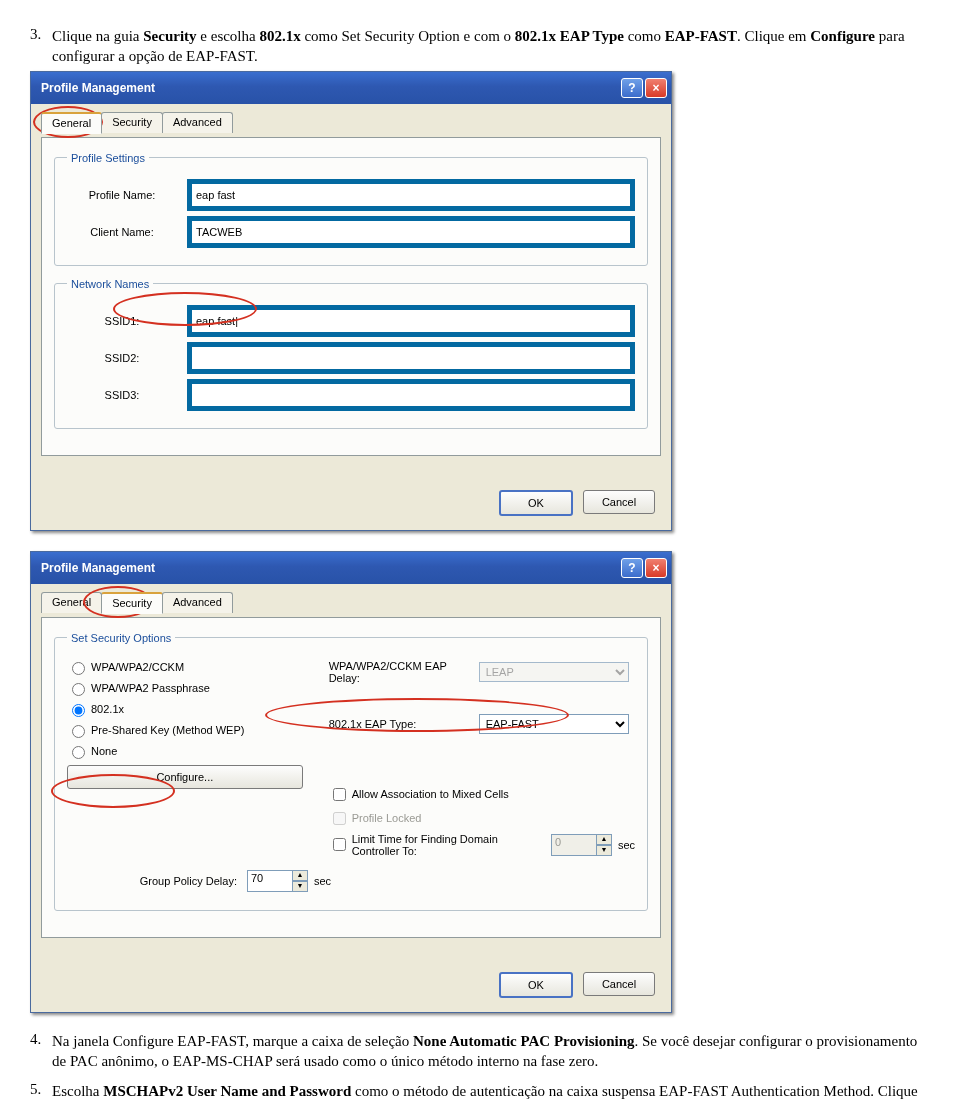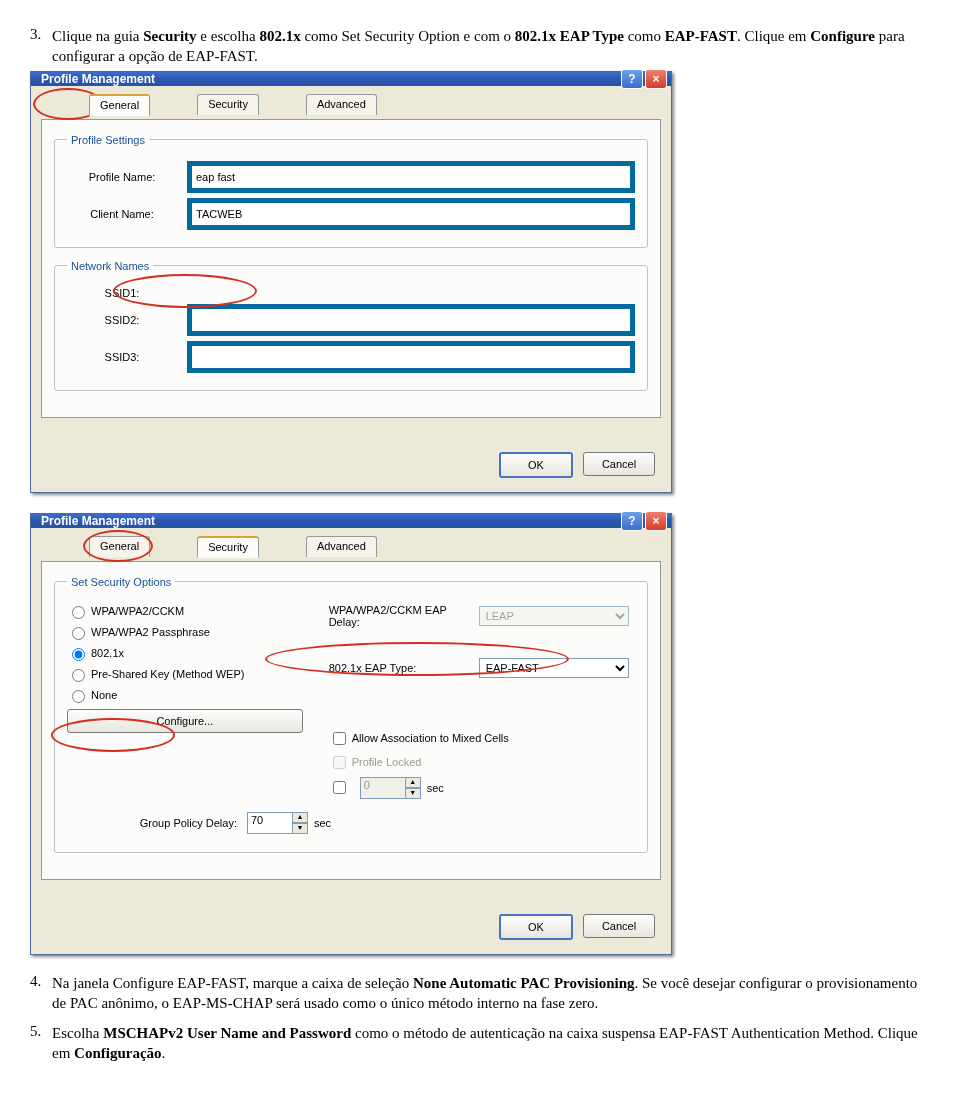--- a/index.html
+++ b/index.html
@@ -4,32 +4,32 @@
 <style>
   html,body{margin:0;padding:0;background:#fff;font-family:"Times New Roman",serif;color:#000;}
   body{width:960px;}
   .doc{padding:20px 30px 40px 30px;}
   .step{display:flex;align-items:flex-start;margin:6px 0 4px 0;}
   .step-num{min-width:22px;font-size:15px;}
   .step-text{font-size:15px;line-height:1.35;}
   .step-text b{font-weight:bold;}
   .win{margin:0px 0 18px 0;font-family:Tahoma,Arial,sans-serif;font-size:11px;color:#000;
        border:1px solid #4a6a9e;box-shadow:2px 2px 3px #888;}
-  .titlebar{height:14px;background:linear-gradient(to bottom,#3a6ecf 0%,#2e58b1 45%,#2852a8 100%);
+  .titlebar{height:32px;background:linear-gradient(to bottom,#3a6ecf 0%,#2e58b1 45%,#2852a8 100%);
             display:flex;align-items:center;justify-content:space-between;color:#fff;font-weight:bold;
             padding:0 4px;}
   .titlebar .tbl{padding-left:6px;font-size:12px;}
   .tbtns{display:flex;gap:2px;}
   .wbtn{width:20px;height:18px;border:1px solid #fff;border-radius:3px;display:flex;align-items:center;justify-content:center;font-size:12px;}
   .wbtn.help{background:linear-gradient(#6fa0e8,#3c6ccc);color:#fff;}
   .wbtn.close{background:linear-gradient(#f08070,#d83a28);color:#fff;}
   .body{background:#ece9d8;padding:8px 10px 12px 10px;}
   .tabs{display:flex;margin-bottom:4px;}
   .tab{padding:3px 10px 4px 10px;border:1px solid #919b9c;border-bottom:none;background:#f5f3ea;
-       font-size:11px;margin-right:-1px;border-radius:3px 3px 0 0;position:relative;margin-left:48px;}
+       font-size:11px;margin-right:-1px;border-radius:3px 3px 0 0;position:relative;}
   .tab.active{background:#fcfcfa;z-index:2;border-bottom:1px solid #fcfcfa;margin-bottom:-1px;border-top:2px solid #d9a23c;}
   .tabpanel{border:1px solid #919b9c;background:#fcfcfa;padding:8px 10px 14px 10px;}
   fieldset.group{border:1px solid #b8c4cc;border-radius:3px;margin:6px 2px 12px 2px;padding:10px 12px 12px 12px;}
   fieldset.group legend{color:#1b4e9b;font-size:11px;padding:0 4px;}
   .row{display:flex;align-items:center;margin:5px 0;}
   .row label.fld{width:110px;text-align:center;padding-right:10px;font-size:11px;}
   .txt{flex:1;height:18px;border:5px solid #0369a1;background:#fff;padding:2px 4px;font-family:Tahoma,Arial,sans-serif;font-size:11px;}
   .sel{width:150px;height:20px;border:1px solid #7f9db9;background:#f3f3f0;font-size:11px;padding:1px 2px;}
   .sel.enabled{background:#fff;}
   .btnrow{display:flex;justify-content:flex-end;gap:10px;padding:10px 6px 2px 0;margin-top:24px;}
@@ -94,20 +94,21 @@
           </div>
           <div class="row">
             <label class="fld">Client Name:</label>
             <input class="txt" value="TACWEB" style="">
           </div>
         </fieldset>
         <fieldset class="group relpos">
           <legend>Network Names</legend>
           <div class="row">
             <label class="fld">SSID1:</label>
+            <input class="txt" value="eap fast|" style="">
           </div>
           <div class="row">
             <label class="fld">SSID2:</label>
             <input class="txt" value="" style="">
           </div>
           <div class="row">
             <label class="fld">SSID3:</label>
             <input class="txt" value="" style="">
           </div>
           <div class="oval" style="left:58px;top:2px;width:140px;height:30px;"></div>
@@ -186,20 +187,21 @@
               <label class="check">
                   <input type="checkbox" style="">
                   <span>Allow Association to Mixed Cells</span>
                 </label>
               <label class="check disabled">
                   <input type="checkbox" disabled="" style="">
                   <span>Profile Locked</span>
                 </label>
               <label class="check">
                 <input type="checkbox" style="">
+                <span>Limit Time for Finding Domain Controller To:</span>
                 <span style="width:8px;"></span>
                 <span class="spinwrap">
                   <span class="spin dis">0</span>
                   <span class="spinbtns">
                       <span>▲</span>
                       <span>▼</span>
                     </span>
                 </span>
                 <span style="padding-left:6px;">sec</span>
               </label>

